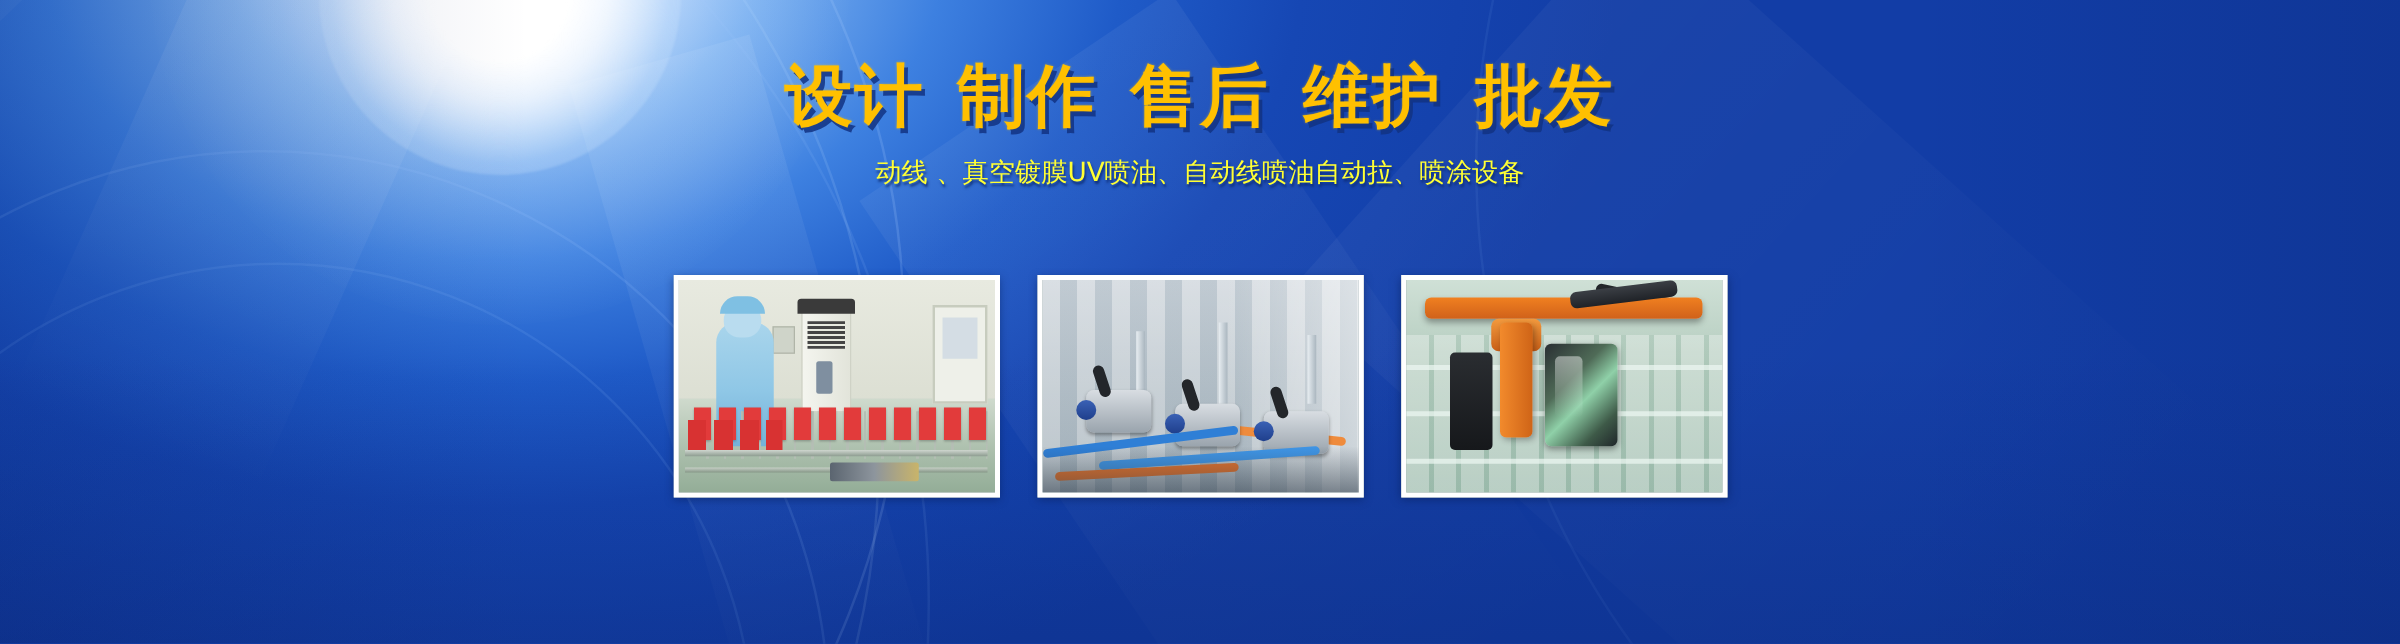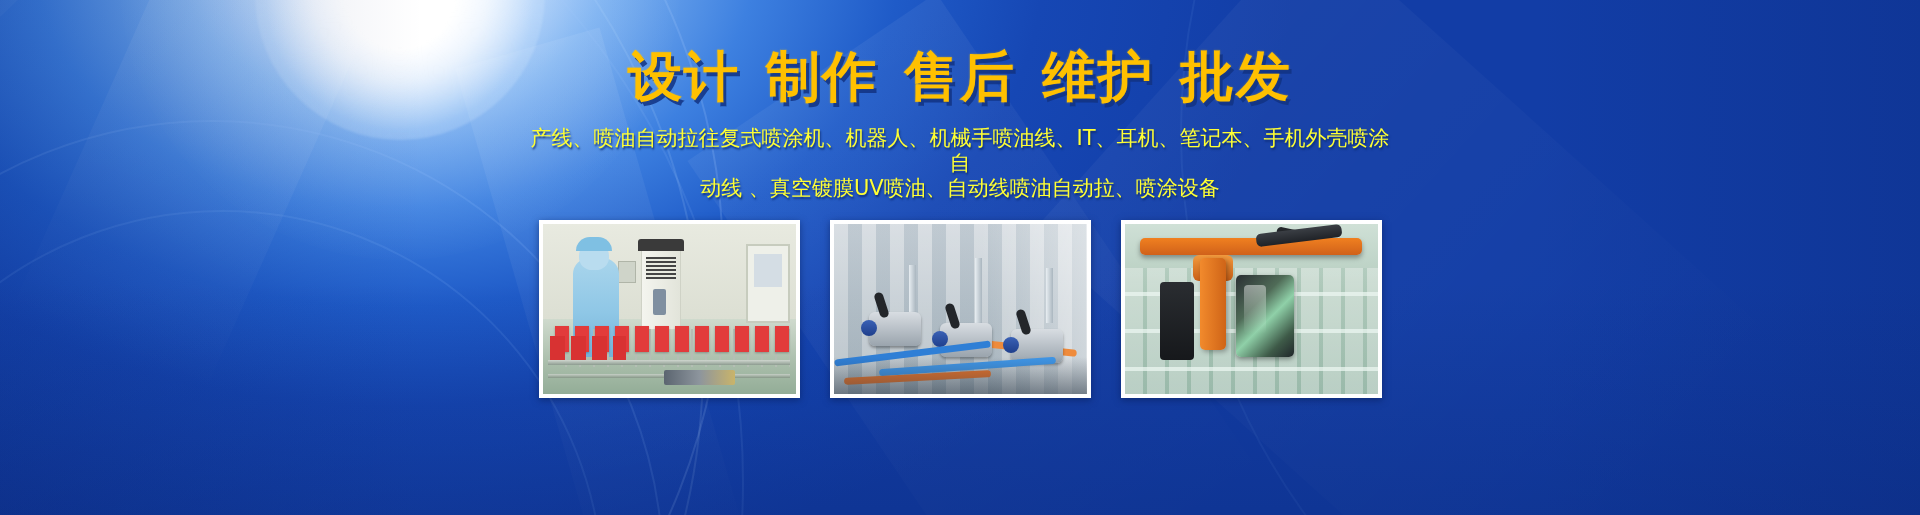--- a/index.html
+++ b/index.html
@@ -165,21 +165,20 @@
   <div class="sun"></div>
   <div class="vignette"></div>
 
   <div class="content">
 
     <div class="headline">
       <span>设计</span><span class="sp"></span><span>制作</span><span class="sp"></span><span>售后</span><span class="sp"></span><span>维护</span><span class="sp"></span><span>批发</span>
     </div>
 
     <div class="subtitle">
-      <div>产线、喷油自动拉往复式喷涂机、机器人、机械手喷油线、IT、耳机、笔记本、手机外壳喷涂自</div>
       <div>动线 、真空镀膜UV喷油、自动线喷油自动拉、喷涂设备</div>
     </div>
 
     <div class="photos">
 
       <div class="photo p1">
         <div class="scene">
           <div class="wall"></div>
           <div class="floor"></div>
           <div class="door"></div>

